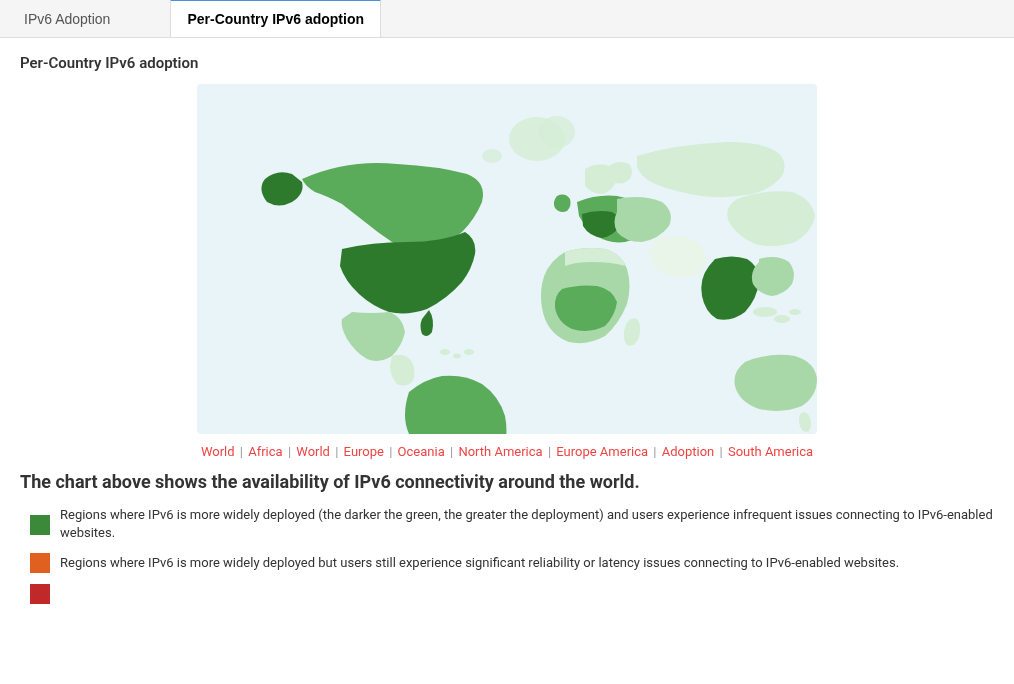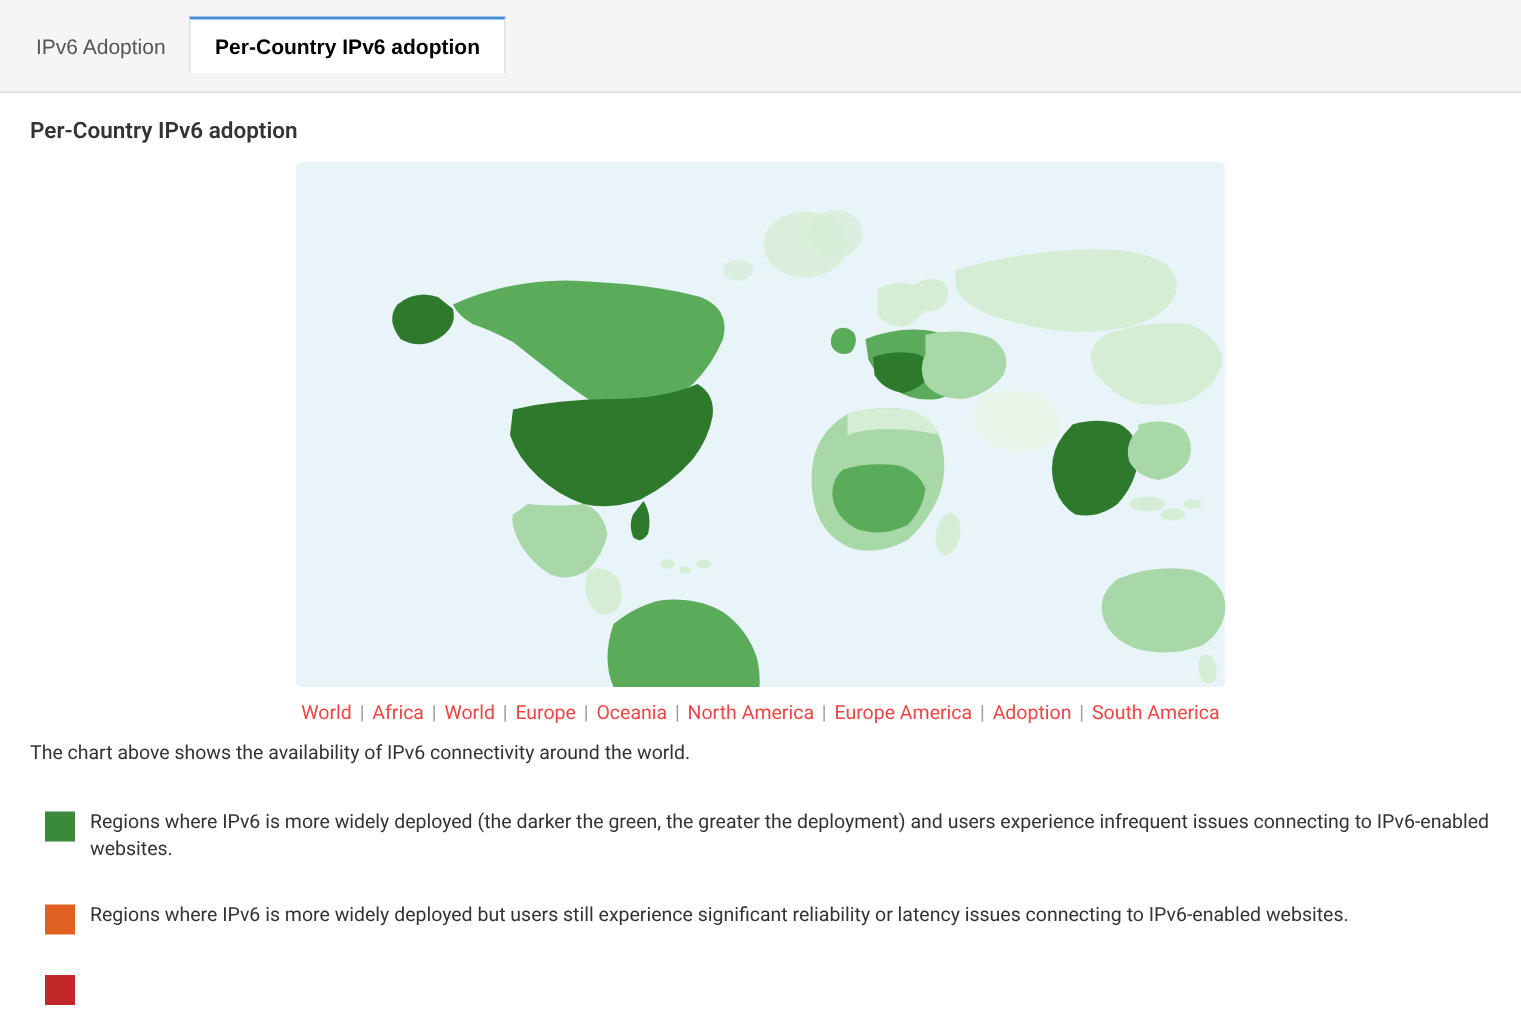--- a/index.html
+++ b/index.html
@@ -6,21 +6,22 @@
     body {
       font-family: -apple-system, BlinkMacSystemFont, "Segoe UI", Roboto, Arial, sans-serif;
       font-size: 14px;
       background: #fff;
       color: #333;
     }
     .tab-bar {
       display: flex;
       border-bottom: 1px solid #ddd;
       background: #f5f5f5;
-      padding: 12px 8px;
+      padding: 0 8px;
+      gap: 44px;
     }
     .tab {
       padding: 10px 16px;
       cursor: pointer;
       font-size: 14px;
       color: #555;
       border: none;
       background: none;
       outline: none;
       position: relative;
@@ -59,34 +60,34 @@
     }
     .region-links a {
       color: #ef4444;
       text-decoration: none;
     }
     .region-links span {
       color: #999;
       margin: 0 2px;
     }
     .chart-desc {
-      font-size: 13px;
+      font-size: 18px;
       margin-bottom: 14px;
+      font-weight: bold;
     }
     .legend {
       display: flex;
       flex-direction: column;
       gap: 10px;
       padding-left: 10px;
     }
     .legend-item {
       display: flex;
-      align-items: flex-start;
+      align-items: center;
       gap: 10px;
-      margin-top: 16px;
     }
     .legend-box {
       width: 20px;
       height: 20px;
       flex-shrink: 0;
       margin-top: 1px;
     }
     .legend-text {
       font-size: 13px;
       line-height: 1.4;

